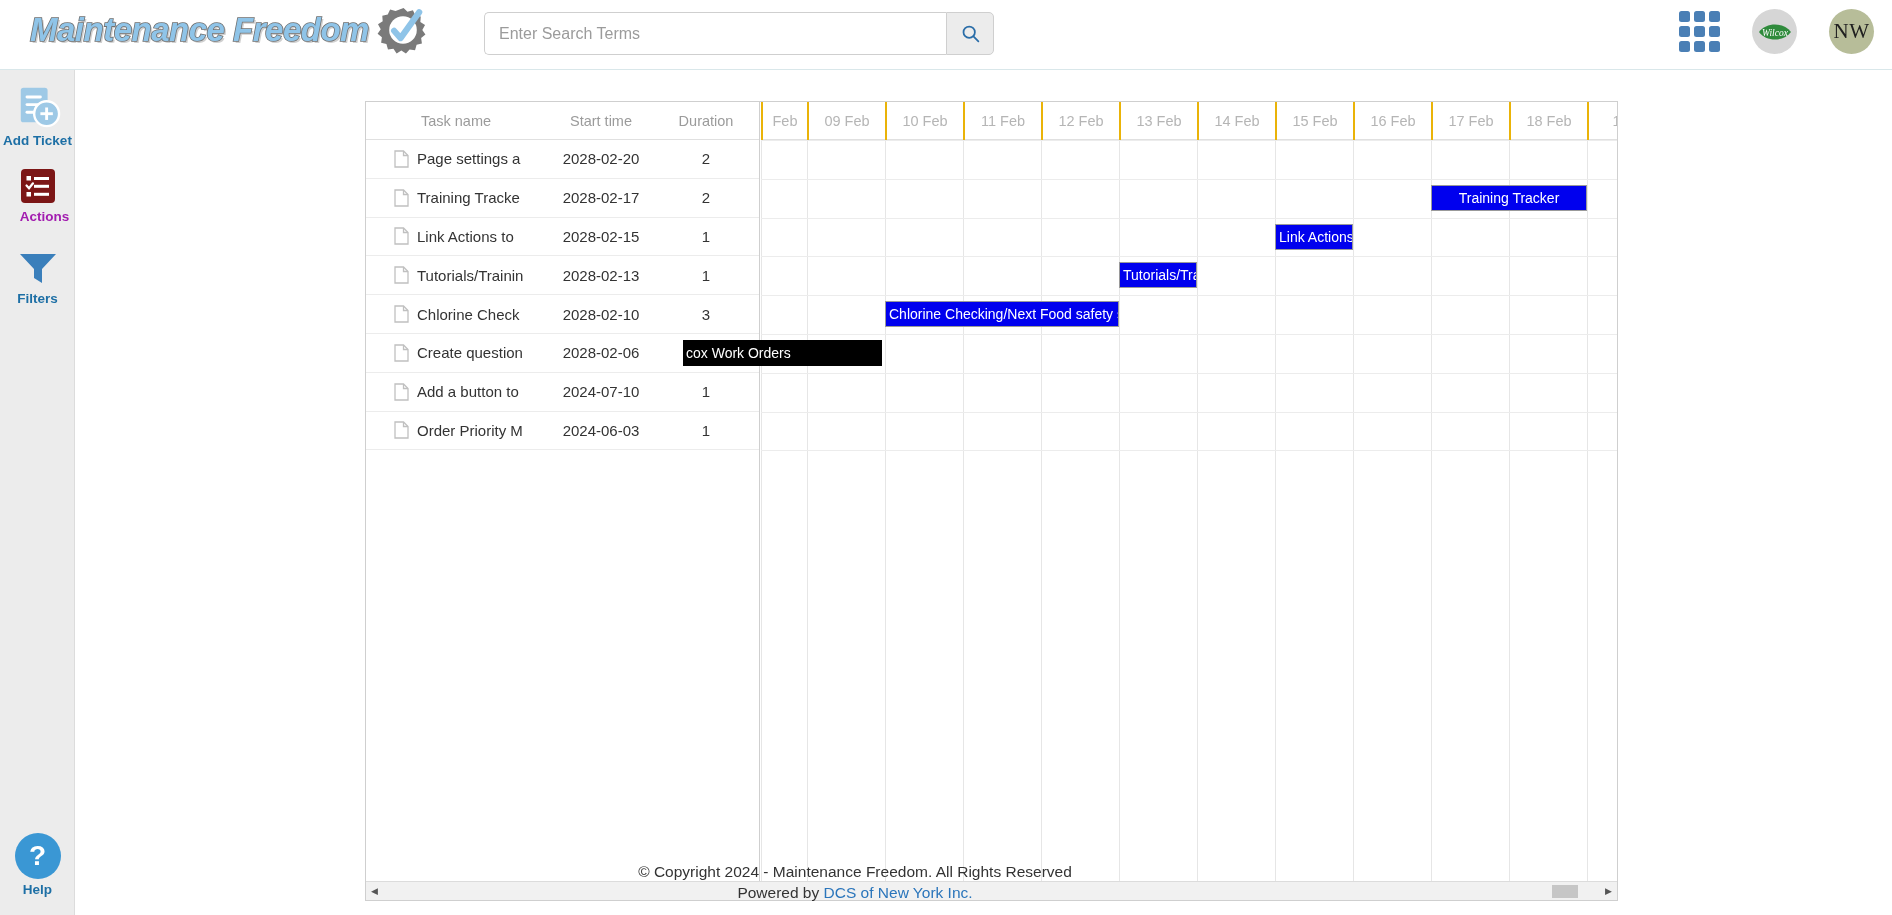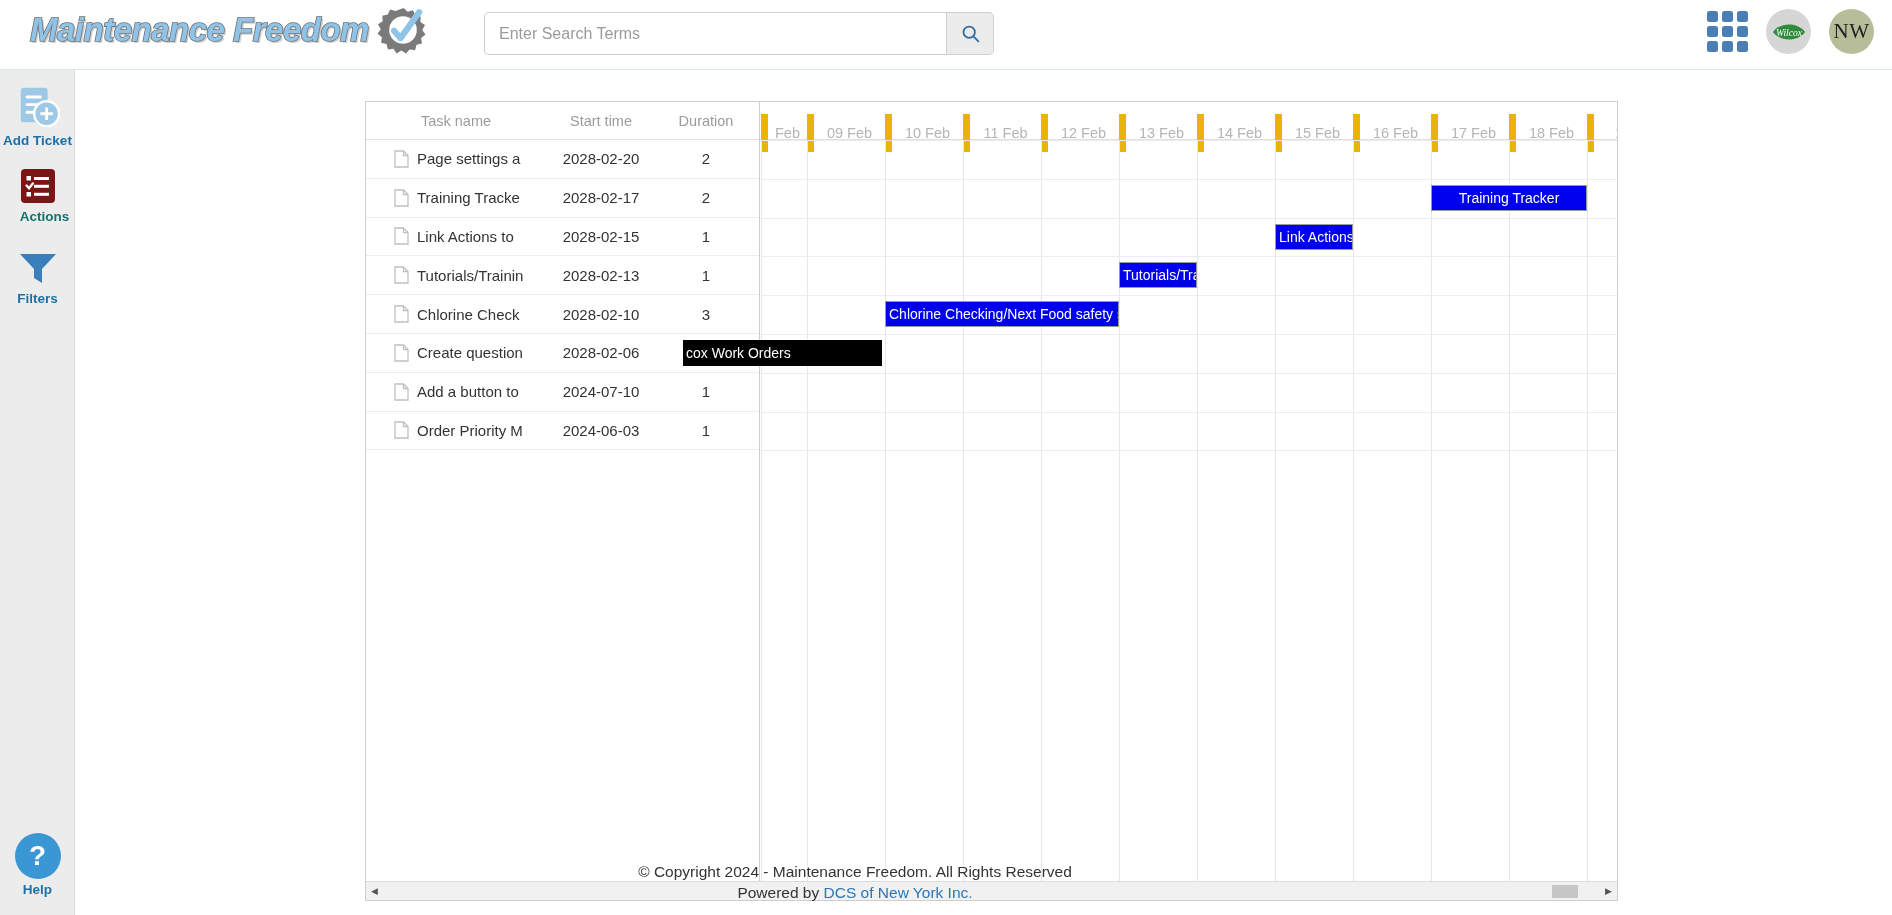--- a/index.html
+++ b/index.html
@@ -45,21 +45,21 @@
   #search-input::placeholder { color: #9b9b9b; }
   #search-btn {
     width: 48px; height: 43px;
     border: 1px solid #cfcfcf; border-radius: 0 5px 5px 0;
     background: #ececec; cursor: pointer;
     display: flex; align-items: center; justify-content: center;
   }
 
   #header-right {
     position: absolute; right: 18px; top: 9px;
-    display: flex; align-items: center; gap: 18px;
+    display: flex; align-items: center; gap: 32px;
   }
   #apps-icon { display: grid; grid-template-columns: repeat(3, 11px);
     grid-template-rows: repeat(3, 11px); gap: 4px; cursor: pointer; }
   #apps-icon i { background: #4a7fb5; border-radius: 2.5px; display: block; }
   .avatar-circle {
     width: 45px; height: 45px; border-radius: 50%;
     display: flex; align-items: center; justify-content: center;
     cursor: pointer; overflow: hidden;
   }
   #org-avatar { background: #d6d6d6; }
@@ -72,21 +72,21 @@
     width: 75px; height: 845px;
     background: #ececec;
     border-right: 1px solid #dcdcdc;
   }
   .side-item {
     position: absolute; left: 0; width: 75px;
     display: flex; flex-direction: column; align-items: center;
     cursor: pointer; gap: 3px;
   }
   .side-label { font-size: 13.5px; color: #1d6fa5; font-weight: bold; }
-  #actions-label { color: #0f766e; margin-left: 14px; }
+  #actions-label { color: #a21caf; margin-left: 14px; }
   #help-wrap {
     position: absolute; left: 0; bottom: 18px; width: 75px;
     display: flex; flex-direction: column; align-items: center;
     gap: 3px; cursor: pointer;
   }
   #help-circle {
     width: 46px; height: 46px; border-radius: 50%;
     background: #3a97d4; color: #fff; font-size: 28px; font-weight: bold;
     display: flex; align-items: center; justify-content: center;
     font-family: "Liberation Sans", sans-serif;
@@ -138,22 +138,22 @@
   .td-start { width: 110px; text-align: center; font-size: 15px; color: #333; }
   .td-dur { width: 100px; text-align: center; font-size: 15px; color: #333; }
 
   
   #timeline {
     position: absolute; left: 395px; top: 0;
     width: 857px; height: 780px; background: #fff;
   }
   #tl-header { position: relative; height: 38px; border-bottom: 1px solid #e0e0e0; }
   .tl-col-head {
-    position: absolute; top: 12px; height: 38px;
-    border-left: 7px solid #eab308;
+    position: absolute; top: 0; height: 38px;
+    border-left: 2px solid #eab308;
     font-size: 14.5px; color: #b5b5b5;
     display: flex; align-items: center; justify-content: center;
     overflow: hidden; white-space: nowrap;
   }
   #tl-body { position: relative; height: 742px; }
   .tl-vline { position: absolute; top: 0; bottom: 0; width: 1px; background: #e6e6e6; }
   .tl-hline { position: absolute; left: 0; right: 0; height: 1px; background: #ececec; }
   .bar {
     position: absolute; height: 26px;
     display: flex; align-items: center;

